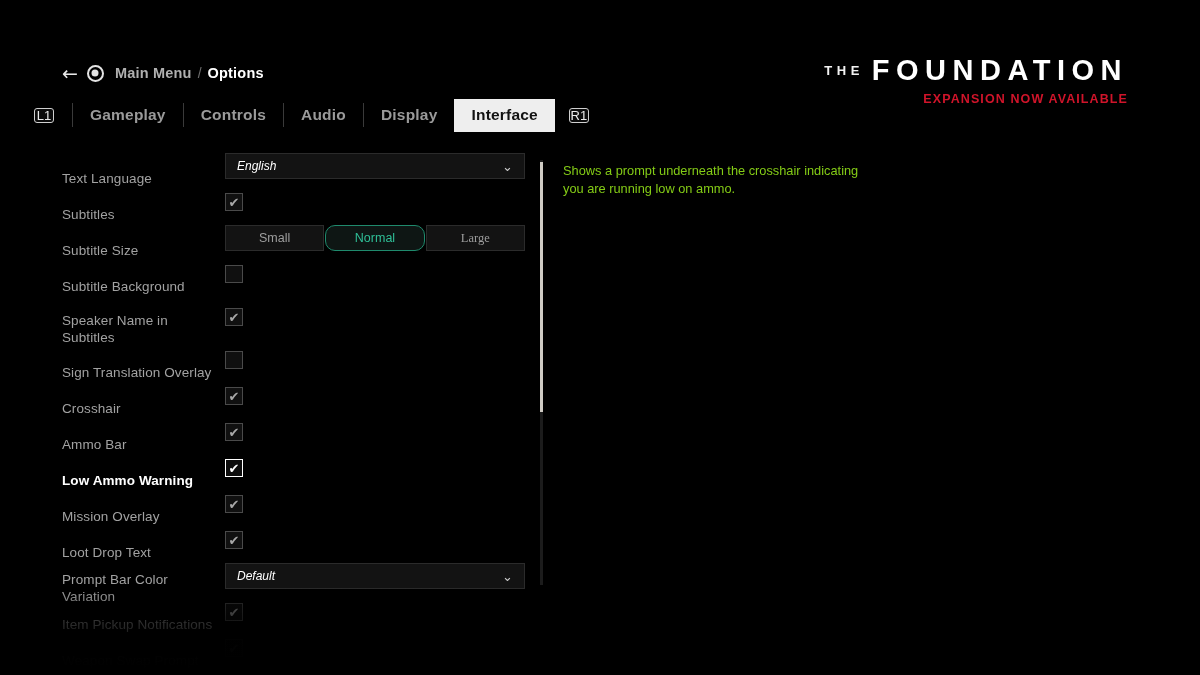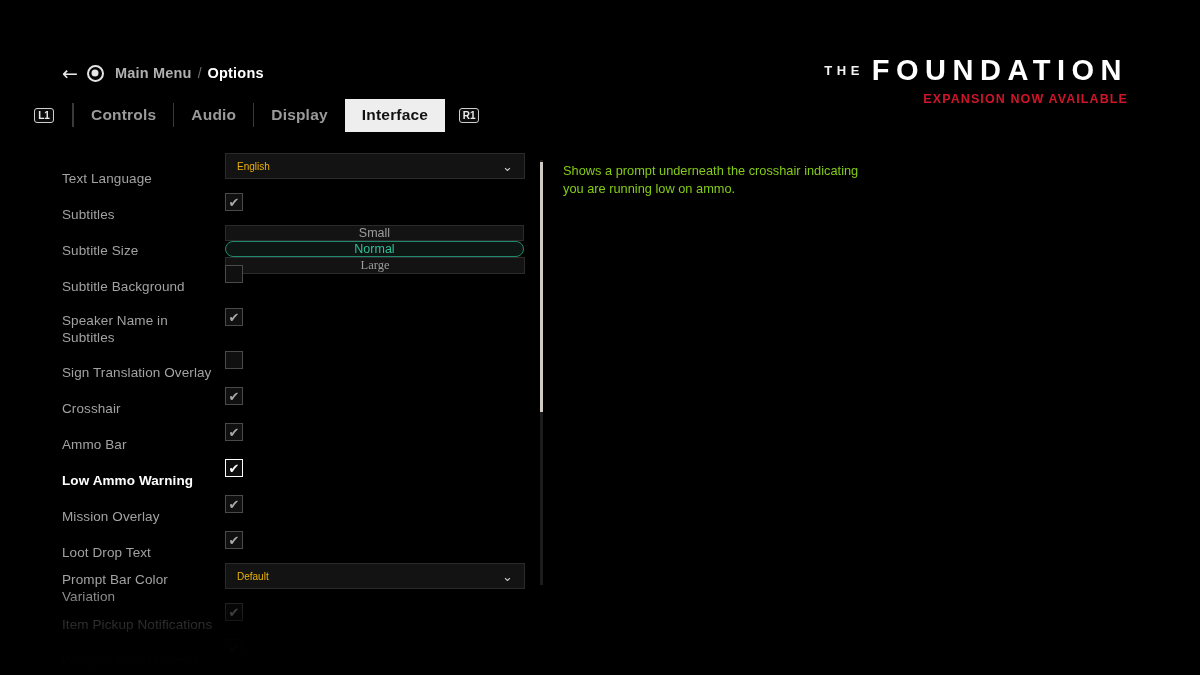--- a/index.html
+++ b/index.html
@@ -116,22 +116,22 @@
     display: flex;
     align-items: center;
     height: 30px;
   }
   .shoulder {
     width: 20px;
     height: 15px;
     border: 1px solid #cfcfcf;
     border-radius: 3px;
     box-sizing: border-box;
-    font-size: 10px;
-    font-weight: bold;
+    font-size: 13px;
+    font-weight: normal;
     color: #eaeaea;
     display: flex;
     align-items: center;
     justify-content: center;
     letter-spacing: 0px;
     background: #0b0b0b;
   }
   .tab-divider {
     width: 1px;
     height: 24px;
@@ -219,36 +219,36 @@
     height: 26px;
     border: 1px solid #2b2b2b;
     box-sizing: border-box;
     background: #131313;
     display: flex;
     align-items: center;
     justify-content: space-between;
     padding: 0 11px;
   }
   .dropdown .dd-value {
-    font-size: 10px;
-    color: #eab308;
+    font-size: 12px;
+    color: #ffffff;
+    font-style: italic;
   }
   .dropdown .dd-chevron {
     font-size: 13px;
     color: #cccccc;
     font-family: "DejaVu Sans", sans-serif;
     line-height: 1;
   }
 
   
   .segmented {
     display: flex;
     width: 300px;
     height: 26px;
-    flex-direction: column;
   }
   .seg {
     flex: 1;
     border: 1px solid #2b2b2b;
     box-sizing: border-box;
     background: #131313;
     font-size: 12.5px;
     color: #9d9d9d;
     display: flex;
     align-items: center;
@@ -323,20 +323,21 @@
 <div id="expansion-logo">
   <div class="logo-line1">
     <span class="logo-the">THE</span><span class="logo-main">FOUNDATION</span>
   </div>
   <div class="logo-sub">EXPANSION NOW AVAILABLE</div>
 </div>
 
 <div id="tabbar">
   <span class="shoulder">L1</span>
   <span class="tab-divider tab-gap-l"></span>
+  <span class="tab">Gameplay</span>
   <span class="tab-divider"></span>
   <span class="tab">Controls</span>
   <span class="tab-divider"></span>
   <span class="tab">Audio</span>
   <span class="tab-divider"></span>
   <span class="tab">Display</span>
   <span class="tab selected">Interface</span>
   <span class="shoulder tab-gap-r" style="margin-left:14px;">R1</span>
 </div>
 

